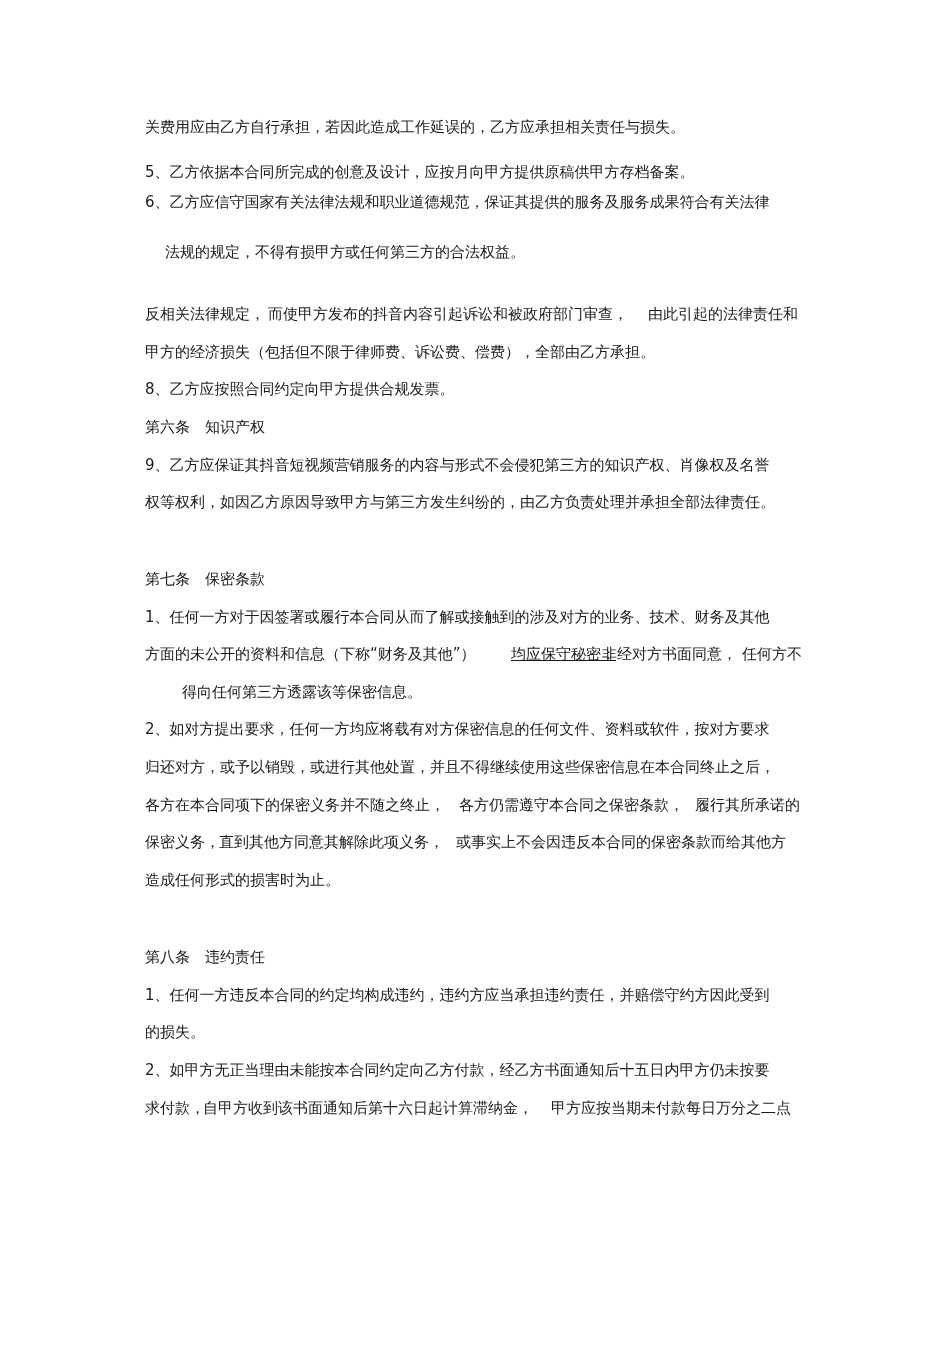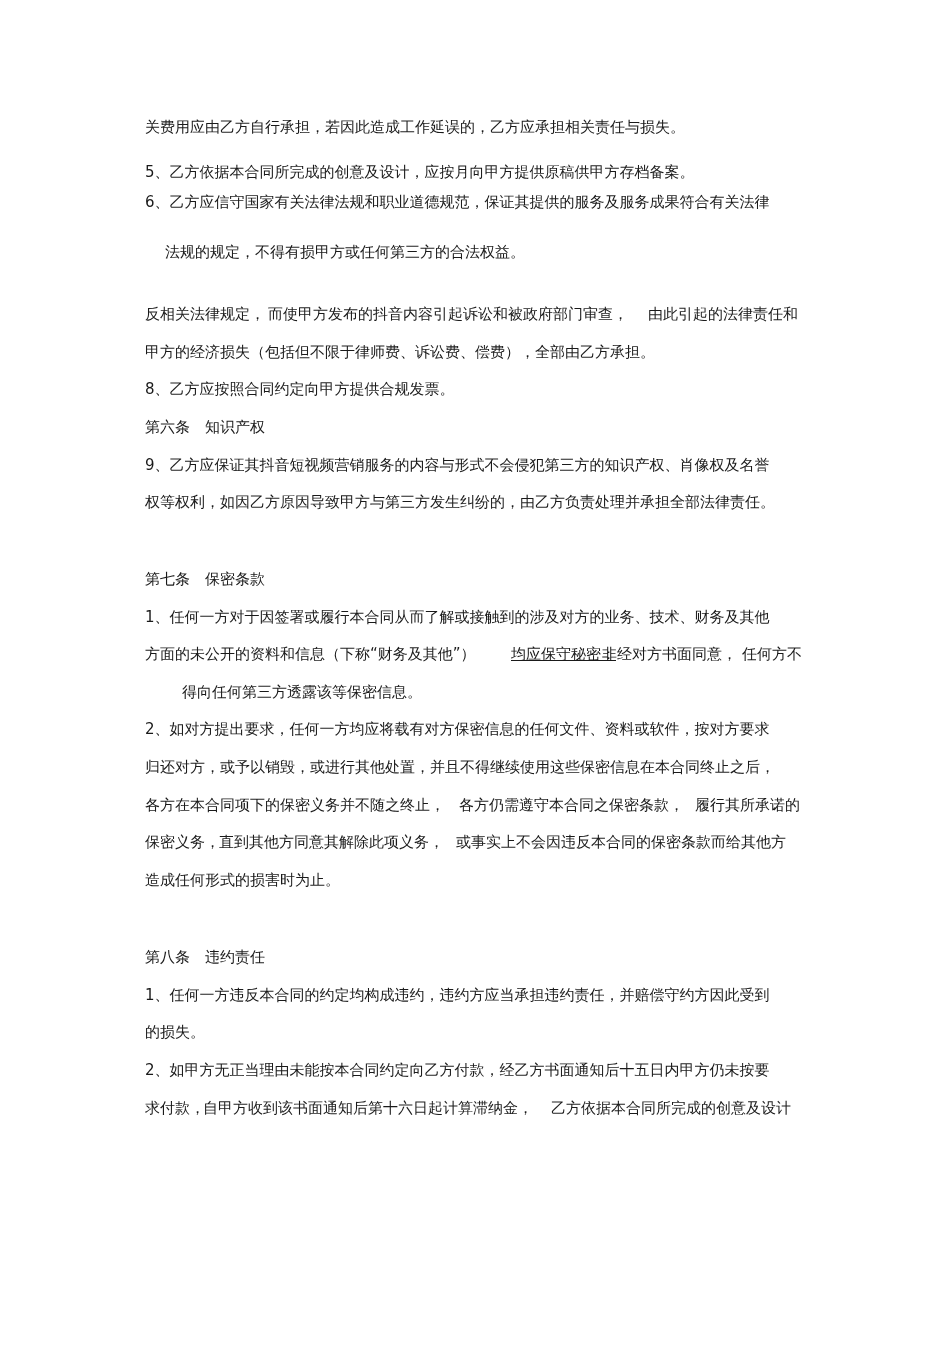--- a/index.html
+++ b/index.html
@@ -56,14 +56,14 @@
     <div class="line" style="top: 684px; width: 700px; height: 16px;"><span class="seg" style="left: 2px; margin-left: 35px;">得向任何第三方透露该等保密信息。</span></div>
     <div class="line" style="top: 721px; width: 700px; height: 16px;"><span class="seg" style="left: 0px;">2、如对方提出要求，任何一方均应将载有对方保密信息的任何文件、资料或软件，按对方要求</span></div>
     <div class="line" style="top: 759px; width: 700px; height: 16px;"><span class="seg" style="left: 0px;">归还对方，或予以销毁，或进行其他处置，并且不得继续使用这些保密信息在本合同终止之后，</span></div>
     <div class="line" style="top: 797px; width: 700px; height: 16px;"><span class="seg" style="left: 0px;">各方在本合同项下的保密义务并不随之终止，</span><span class="seg" style="left: 314px;">各方仍需遵守本合同之保密条款，</span><span class="seg" style="left: 550px;">履行其所承诺的</span></div>
     <div class="line" style="top: 834px; width: 700px; height: 16px;"><span class="seg" style="left: 0px;">保密义务，</span><span class="seg" style="left: 74px;">直到其他方同意其解除此项义务，</span><span class="seg" style="left: 311px;">或事实上不会因违反本合同的保密条款而给其他方</span></div>
     <div class="line" style="top: 872px; width: 700px; height: 16px;"><span class="seg" style="left: 0px;">造成任何形式的损害时为止。</span></div>
     <div class="line" style="top: 949px; width: 700px; height: 16px;"><span class="seg" style="left: 0px;">第八条　违约责任</span></div>
     <div class="line" style="top: 987px; width: 700px; height: 16px;"><span class="seg" style="left: 0px;">1、任何一方违反本合同的约定均构成违约，违约方应当承担违约责任，并赔偿守约方因此受到</span></div>
     <div class="line" style="top: 1024px; width: 700px; height: 16px;"><span class="seg" style="left: 0px;">的损失。</span></div>
     <div class="line" style="top: 1062px; width: 700px; height: 16px;"><span class="seg" style="left: 0px;">2、如甲方无正当理由未能按本合同约定向乙方付款，经乙方书面通知后十五日内甲方仍未按要</span></div>
-    <div class="line" style="top: 1100px; width: 700px; height: 16px;"><span class="seg" style="left: 0px;">求付款，</span><span class="seg" style="left: 58px;">自甲方收到该书面通知后第十六日起计算滞纳金，</span><span class="seg" style="left: 406px;">乙方依据本合同所完成的创意及设计</span></div>
+    <div class="line" style="top: 1100px; width: 700px; height: 16px;"><span class="seg" style="left: 0px;">求付款，</span><span class="seg" style="left: 58px;">自甲方收到该书面通知后第十六日起计算滞纳金，</span><span class="seg" style="left: 406px;">甲方应按当期未付款每日万分之二点</span></div>
   </div>
 
 </body></html>

